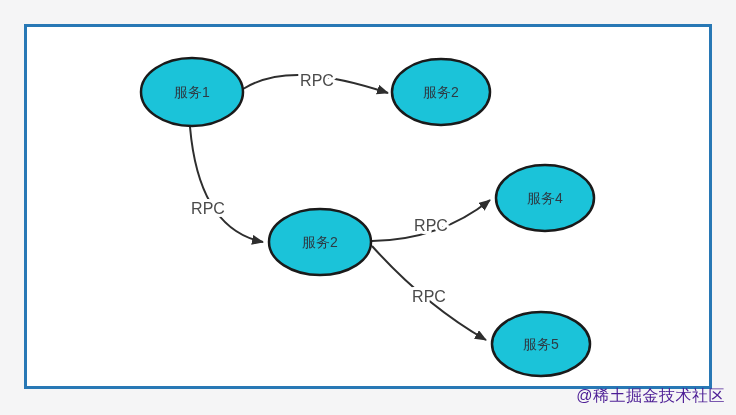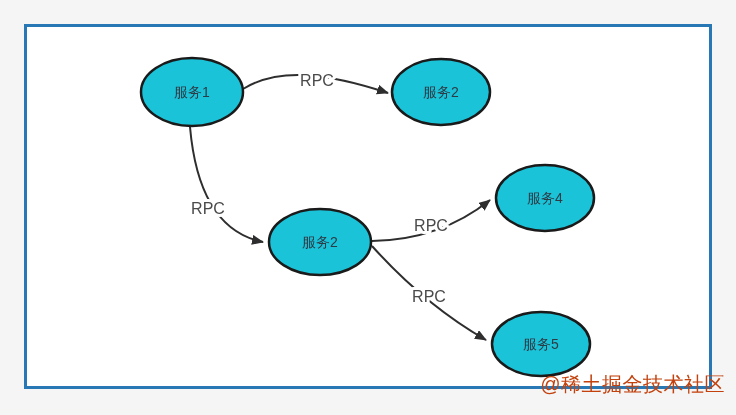--- a/index.html
+++ b/index.html
@@ -41,24 +41,24 @@
     font-size: 16px;
     fill: #4a4a4a;
     text-anchor: middle;
     paint-order: stroke;
     stroke: #ffffff;
     stroke-width: 6px;
     stroke-linejoin: round;
   }
   .watermark {
     position: absolute;
-    right: 11px; bottom: 17px;
+    right: 11px; bottom: 8px;
     z-index: 2;
-    color: #c2410c;
-    font-size: 20px;
+    color: #4c1d95;
+    font-size: 16px;
     letter-spacing: 0.5px;
   }
 </style>
 </head>
 <body>
 
 <div class="frame"></div>
 
 <svg class="diagram" width="736" height="415" viewBox="0 0 736 415">
   <defs>

